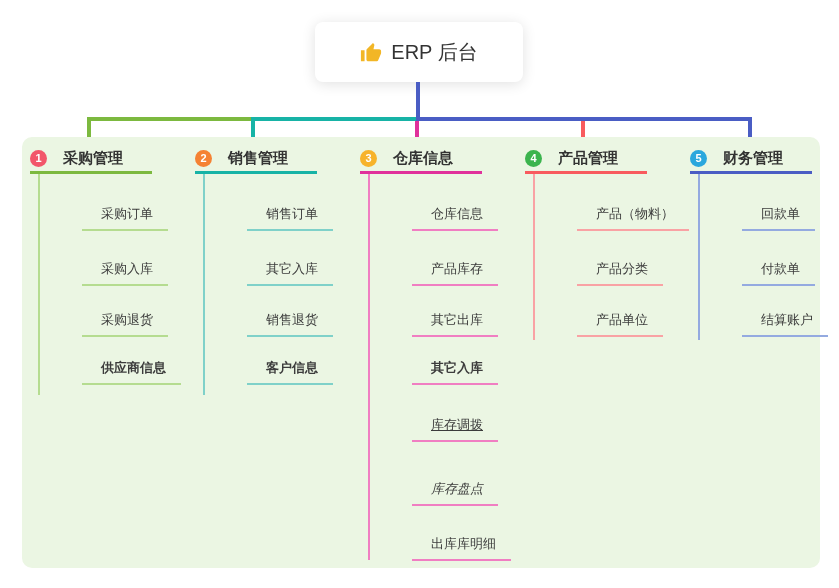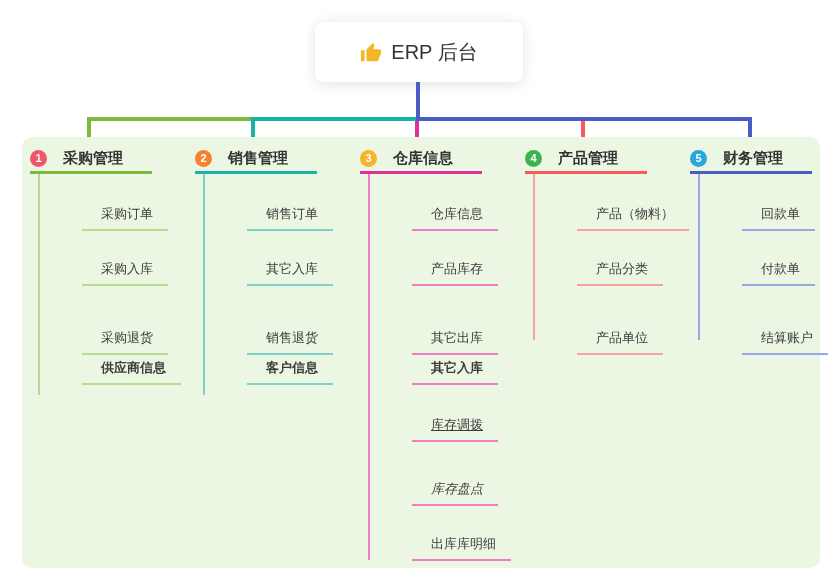--- a/index.html
+++ b/index.html
@@ -73,21 +73,21 @@
 
   .node-item{
     position:absolute;left:8px;
     display:inline-block;white-space:nowrap;
     padding:0 15px 7px 19px;
     border-bottom:2px solid var(--sub);
     font-size:13px;color:#3c3c3c;line-height:17px;
     cursor:default;
     margin-left:44px;
   }
-  .r0{top:68px;}  .r1{top:123px;} .r2{top:192px;} .r3{top:222px;font-weight:bold;}
+  .r0{top:68px;}  .r1{top:123px;} .r2{top:174px;} .r3{top:222px;font-weight:bold;}
   .r4{top:279px;text-decoration:underline;} .r5{top:343px;font-style:italic;} .r6{top:398px;}
 </style>
 </head>
 <body>
 
 <div class="canvas">
 
   <div class="root-node">
     <svg class="thumb" viewBox="0 0 24 24">
       <path fill="#f2b626" d="M1 21h4V9H1v12zm22-11c0-1.1-.9-2-2-2h-6.31l.95-4.57.03-.32c0-.41-.17-.79-.44-1.06L14.17 1 7.58 7.59C7.22 7.95 7 8.45 7 9v10c0 1.1.9 2 2 2h9c.83 0 1.54-.5 1.84-1.22l3.02-7.05c.09-.23.14-.47.14-.73v-2z"></path>

